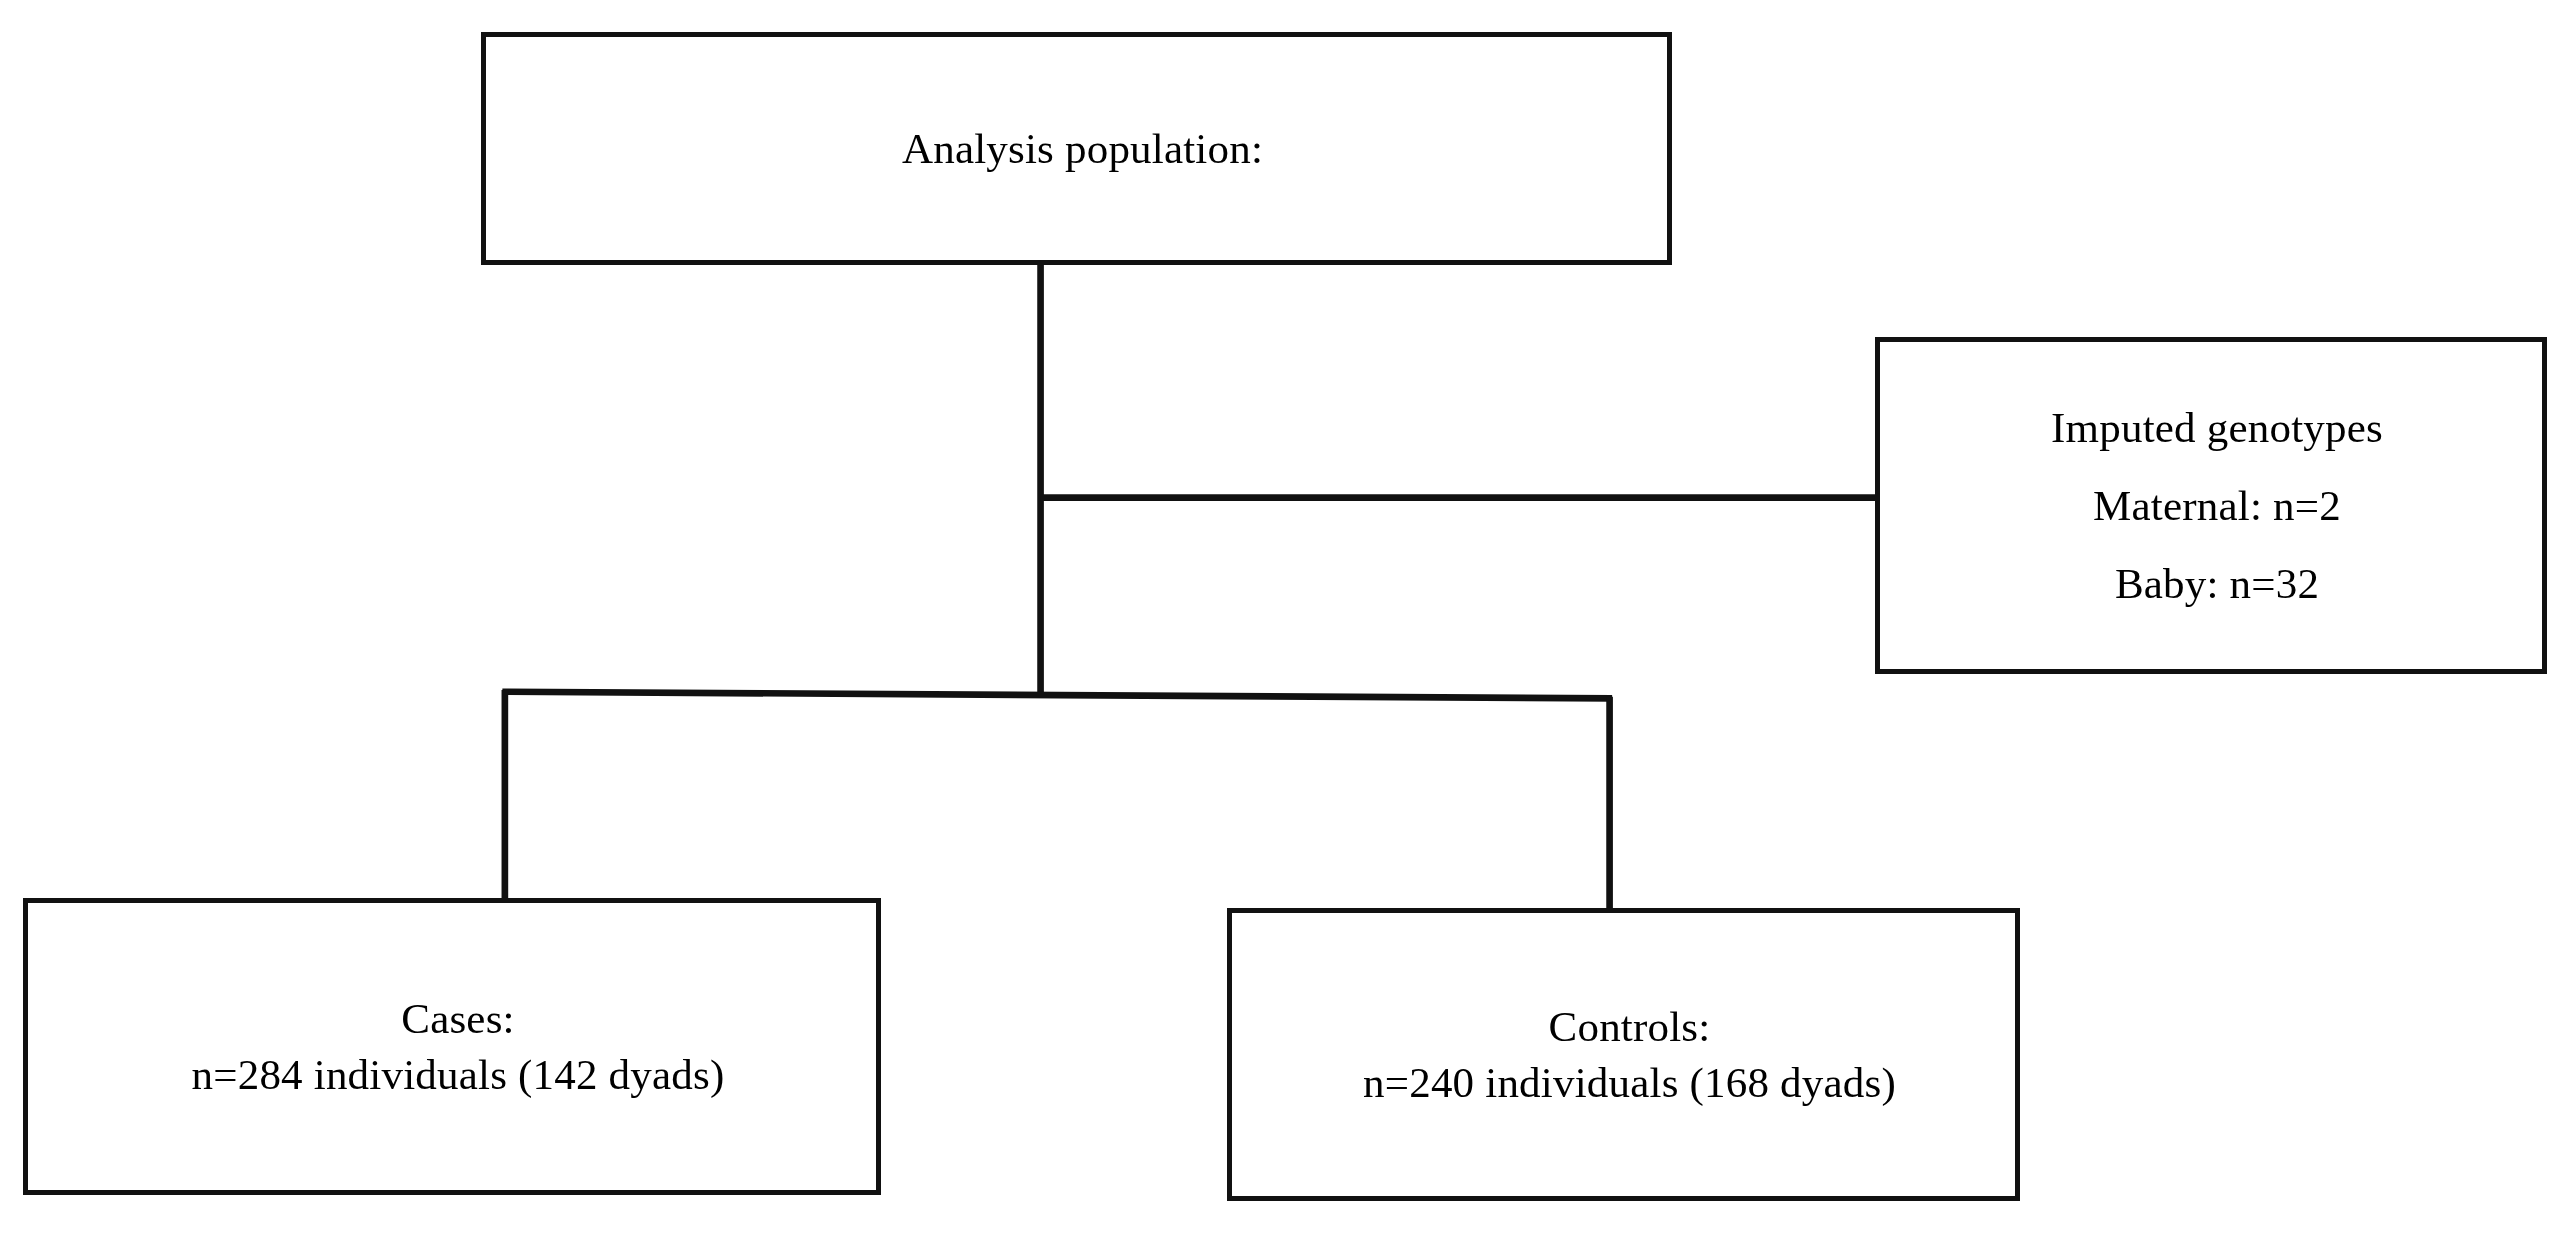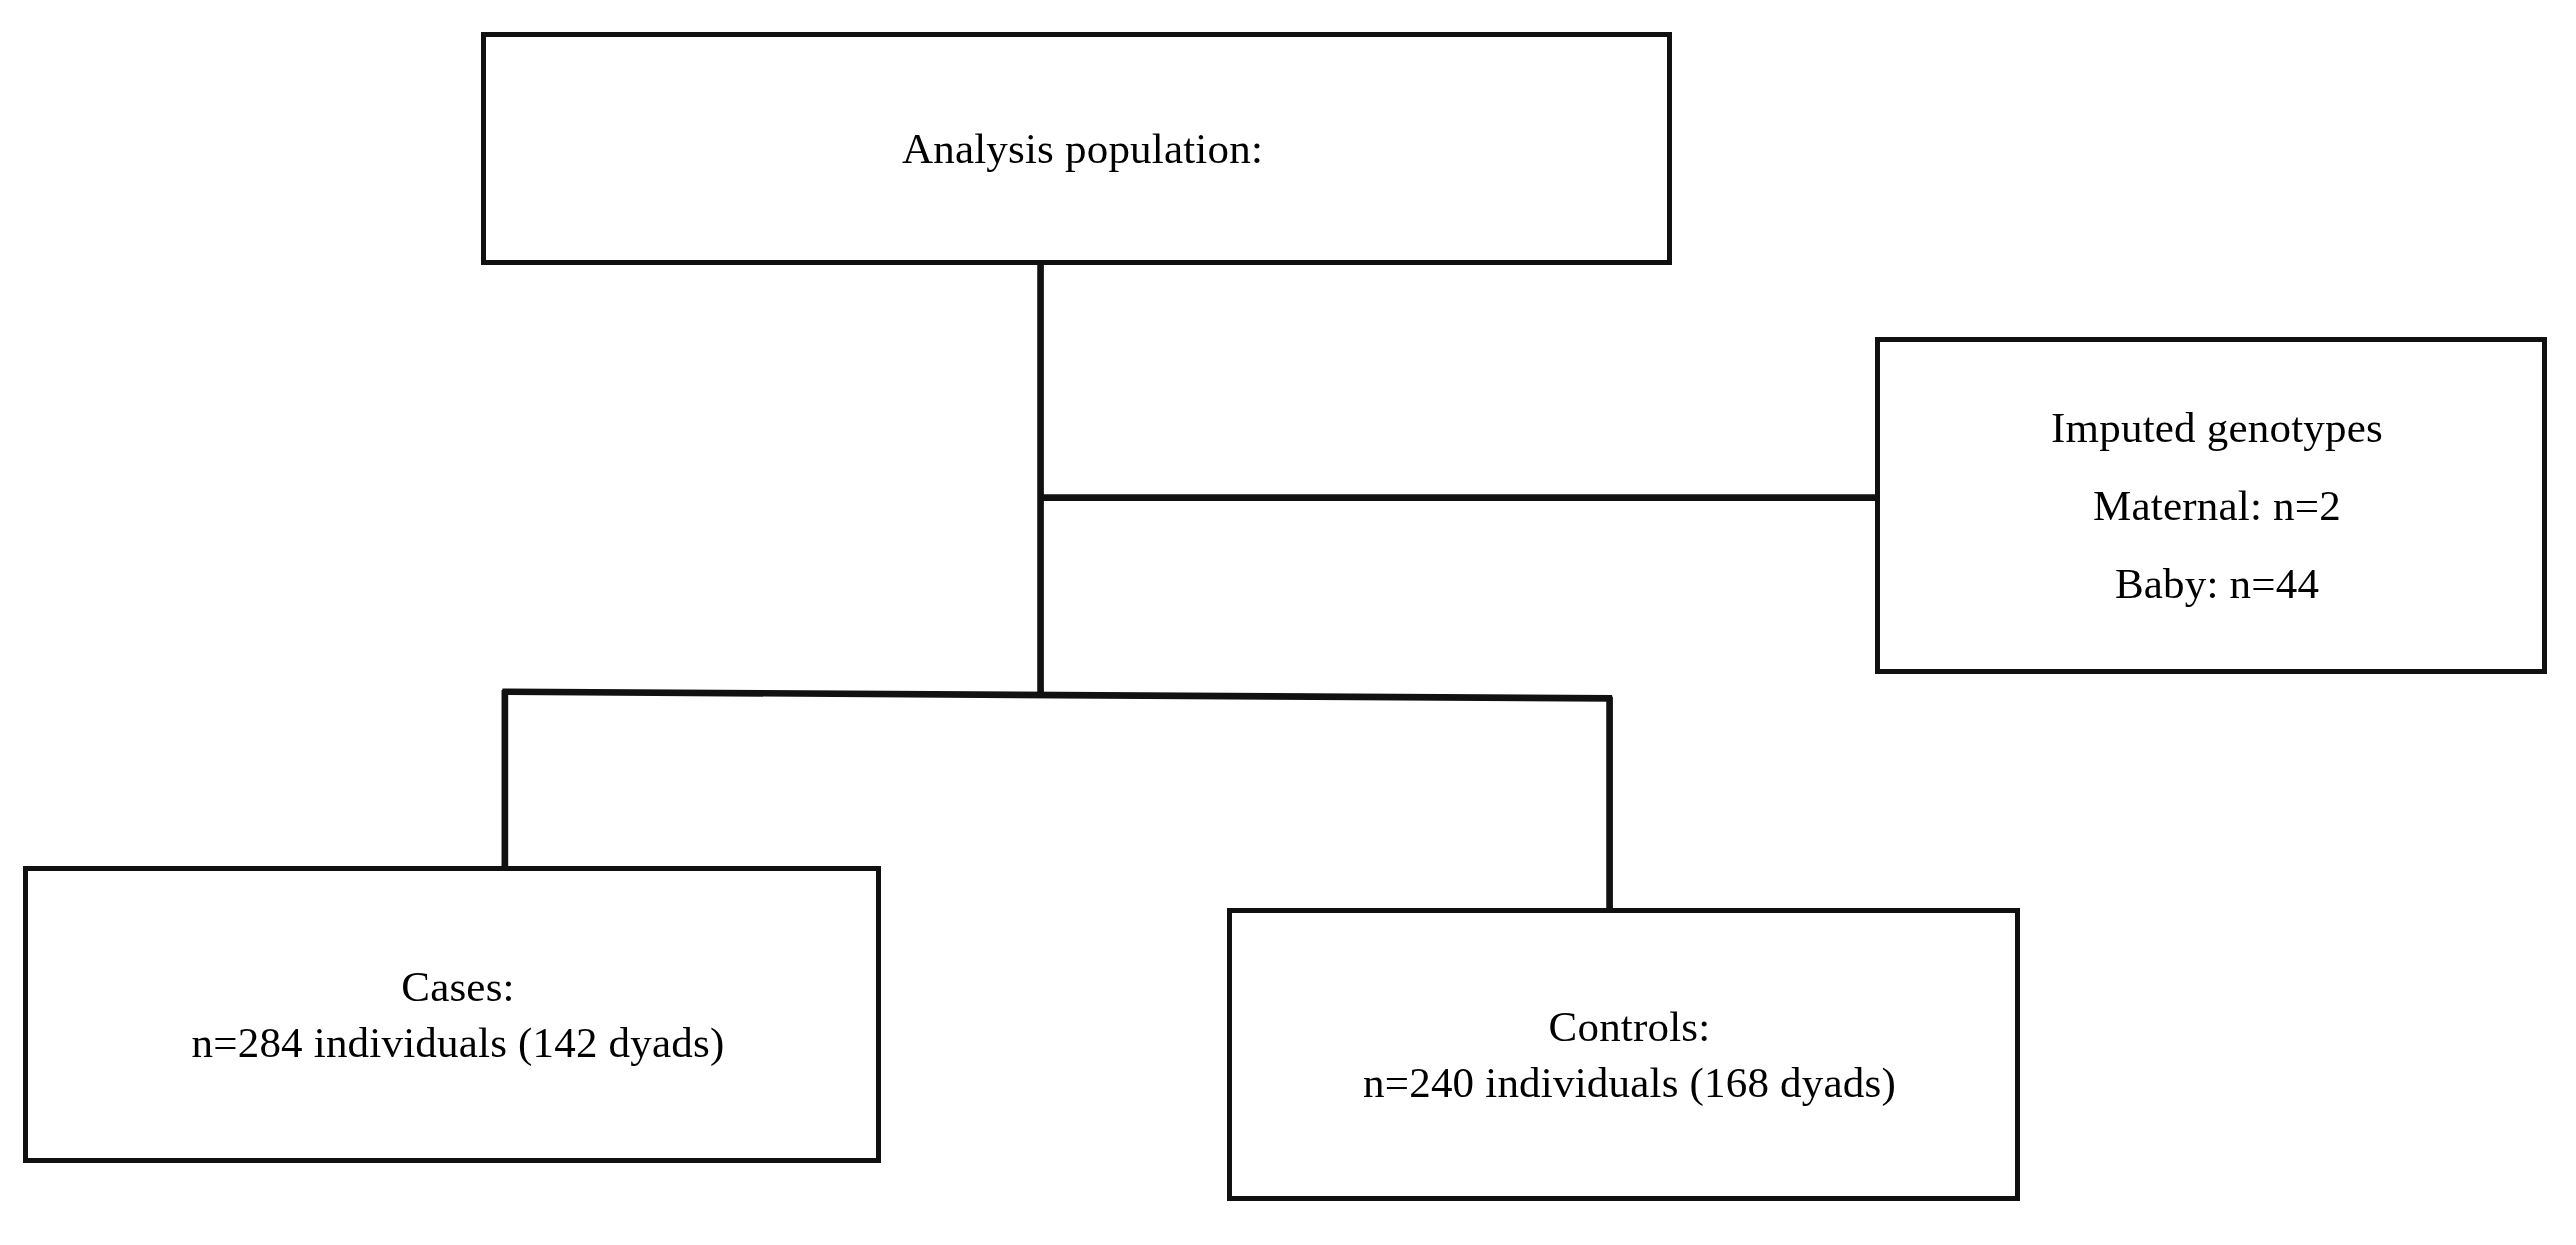--- a/index.html
+++ b/index.html
@@ -43,21 +43,21 @@
   
   #box-analysis-population {
     left: 481px;  top: 32px;
     width: 1191px; height: 233px;
   }
   #box-imputed-genotypes {
     left: 1875px; top: 337px;
     width: 672px;  height: 337px; gap: 23px;
   }
   #box-cases {
-    left: 23px;   top: 866px;
+    left: 23px;   top: 898px;
     width: 858px; height: 297px;
   }
   #box-controls {
     left: 1227px; top: 908px;
     width: 793px; height: 293px;
   }
   
   #connector-layer {
     position: absolute;
     left: 0; top: 0;
@@ -92,21 +92,21 @@
     <line x1="1932" y1="836" x2="1932" y2="1094"></line>
   </svg>
 
   <div class="node-box" id="box-analysis-population">
     <span class="node-line">Analysis population:</span>
   </div>
 
   <div class="node-box" id="box-imputed-genotypes">
     <span class="node-line">Imputed genotypes</span>
     <span class="node-line">Maternal: n=2</span>
-    <span class="node-line">Baby: n=44</span>
+    <span class="node-line">Baby: n=32</span>
   </div>
 
   <div class="node-box" id="box-cases">
     <span class="node-line">Cases:</span>
     <span class="node-line">n=284 individuals (142 dyads)</span>
   </div>
 
   <div class="node-box" id="box-controls">
     <span class="node-line">Controls:</span>
     <span class="node-line">n=240 individuals (168 dyads)</span>

